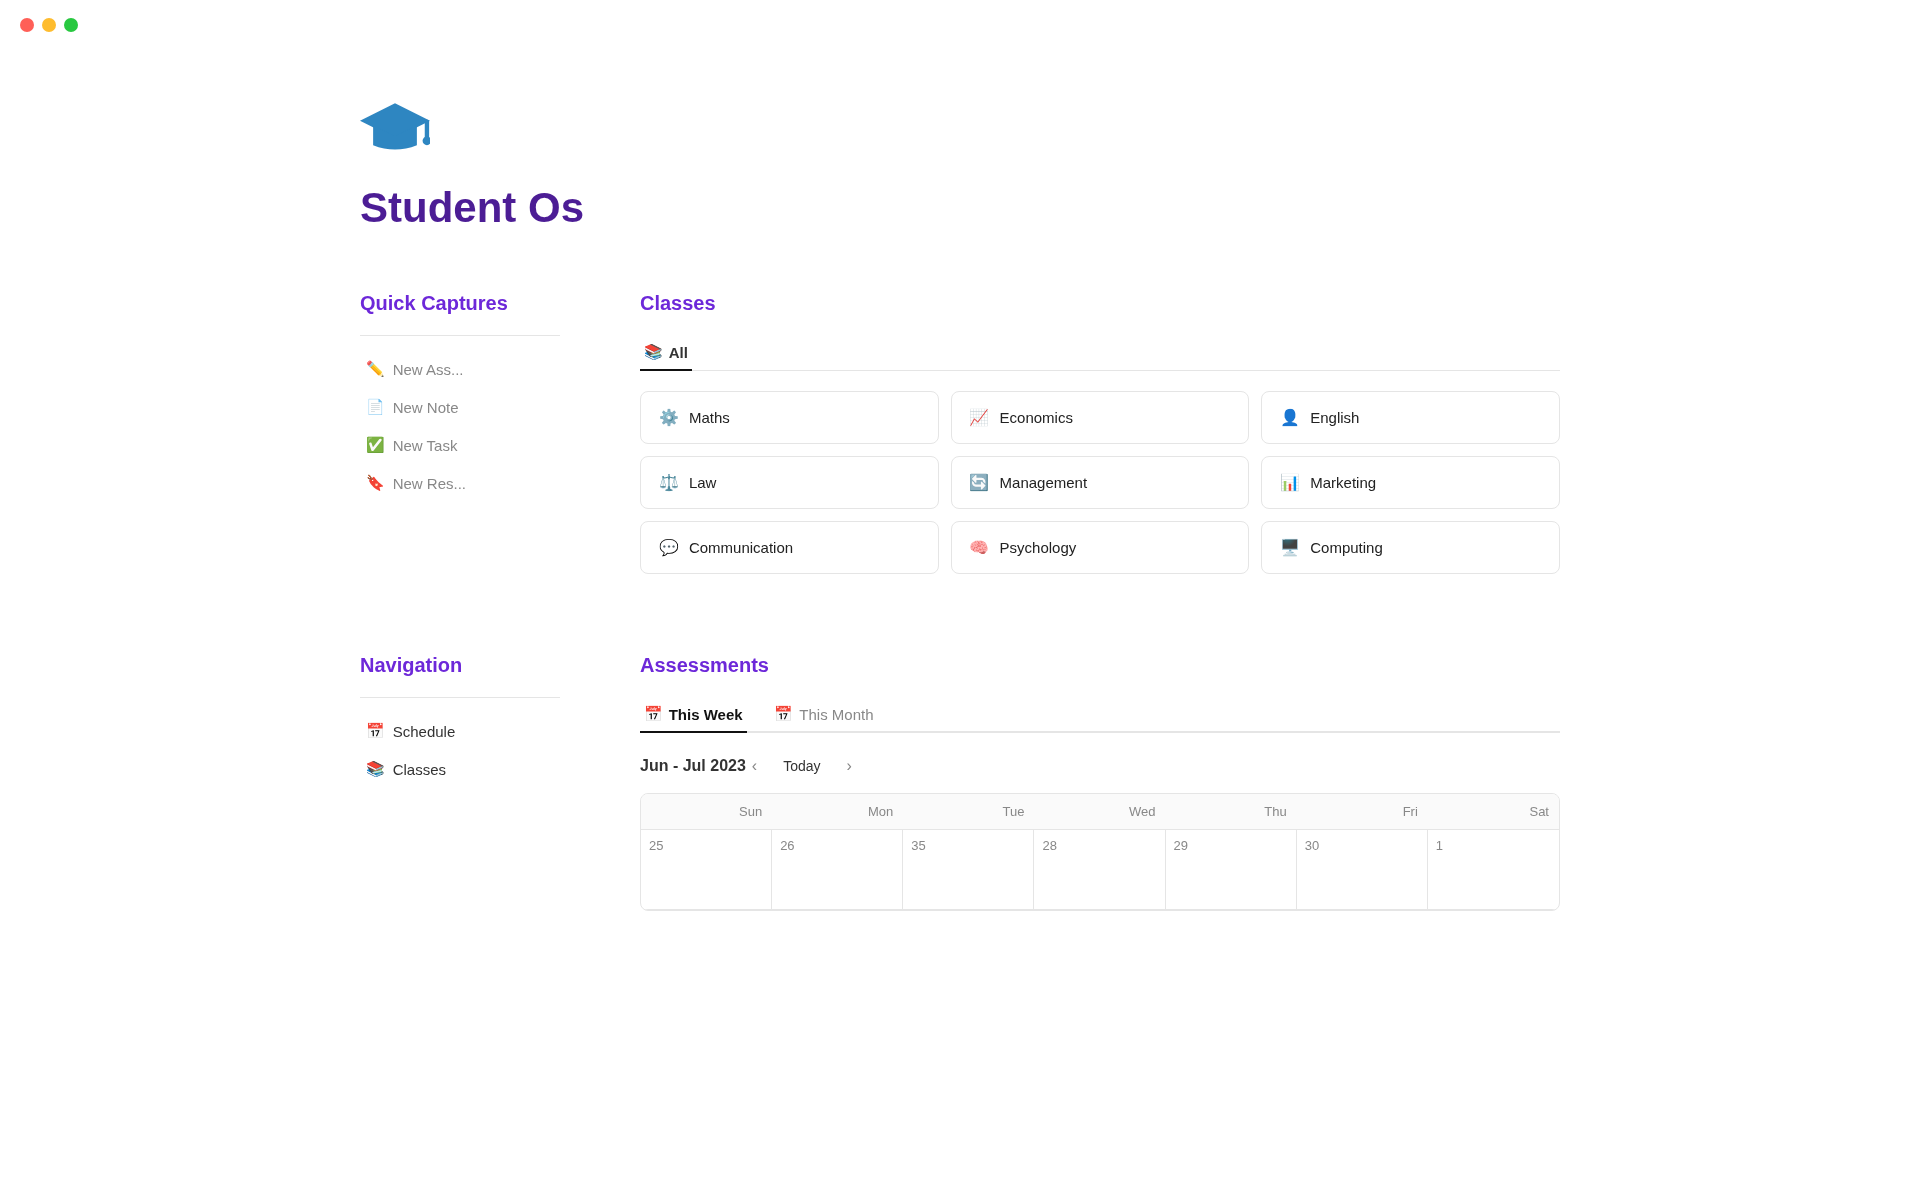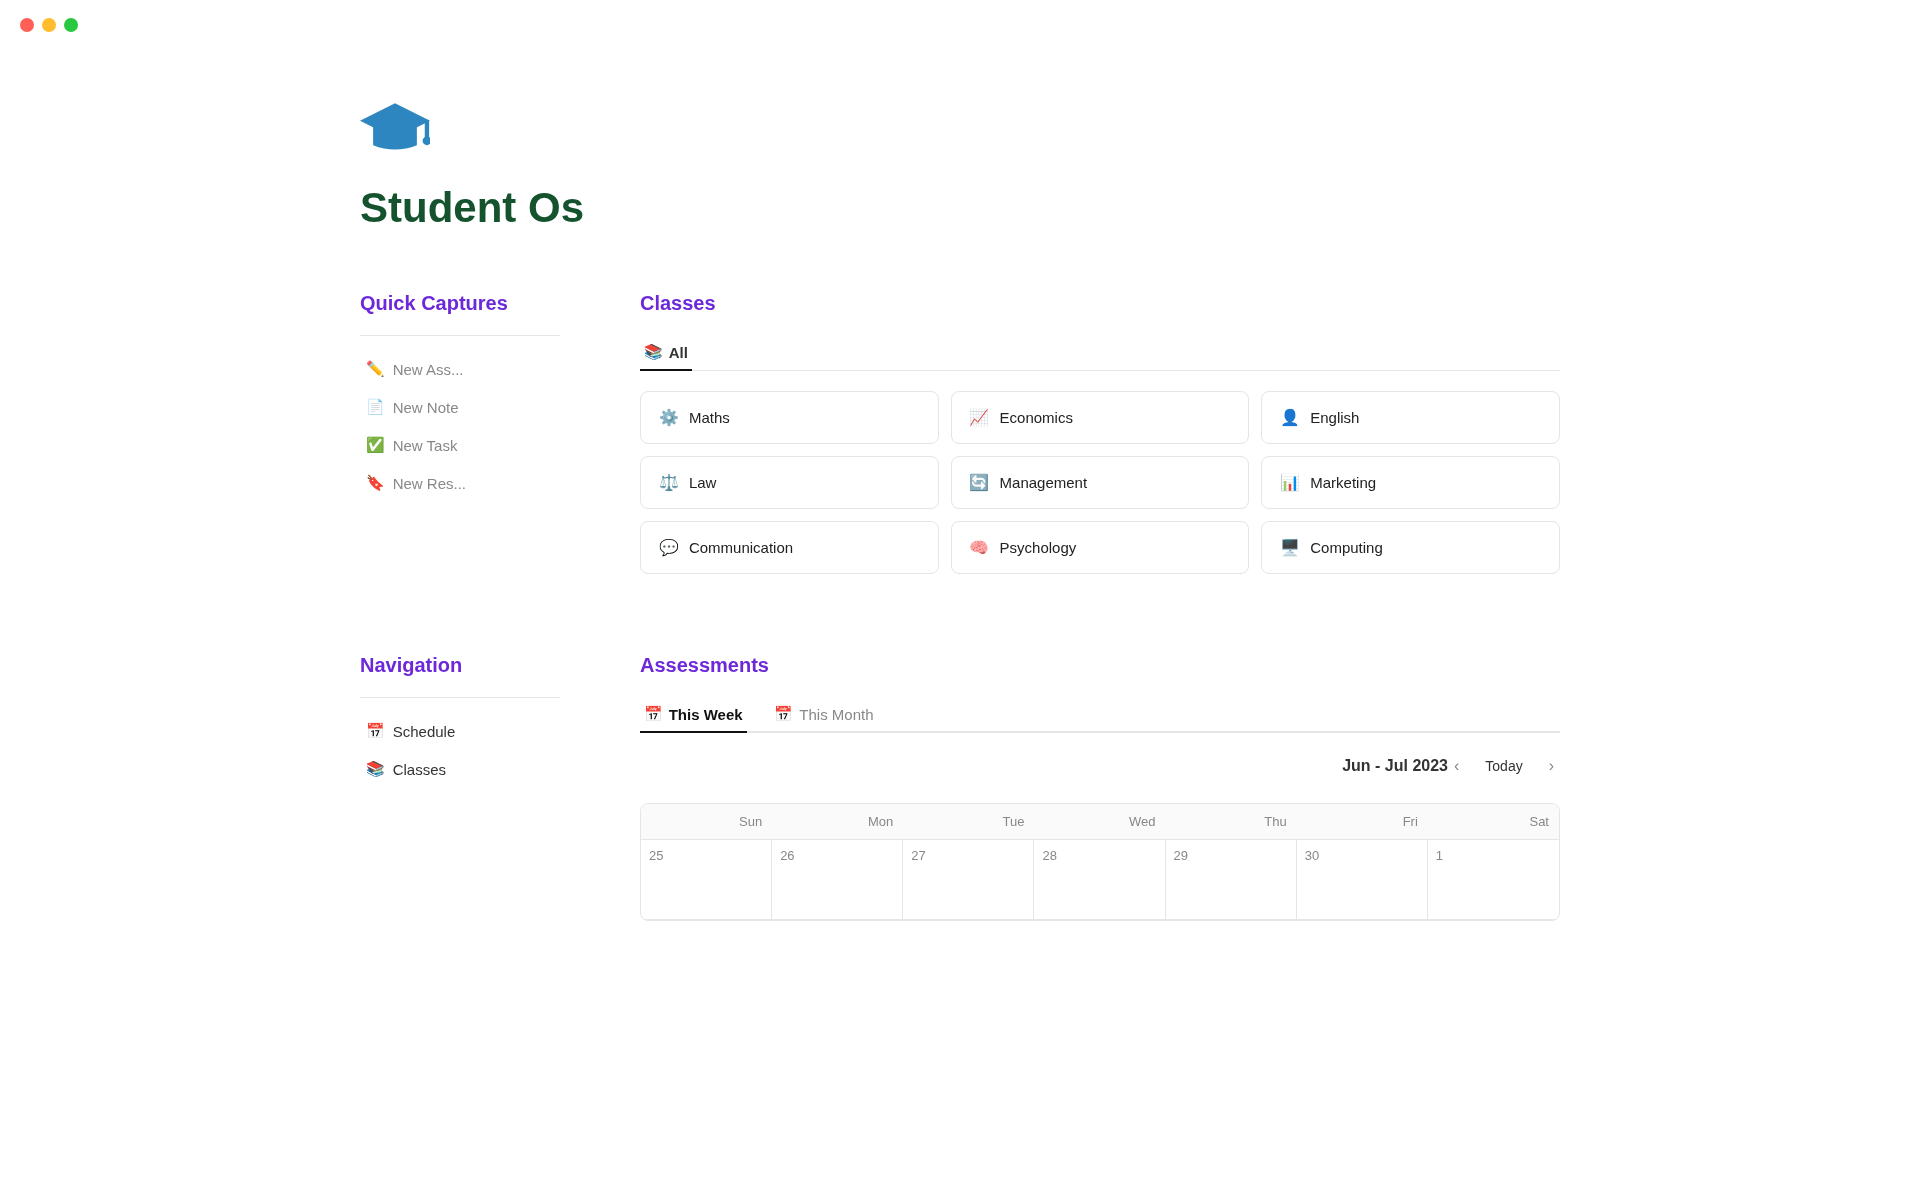--- a/index.html
+++ b/index.html
@@ -44,21 +44,21 @@
     }
     .graduation-cap {
       width: 70px;
       height: 70px;
     }
 
     
     .page-title {
       font-size: 42px;
       font-weight: 700;
-      color: #14532d;
+      color: #4c1d95;
       margin-bottom: 60px;
     }
 
     
     .layout-row {
       display: flex;
       gap: 80px;
       margin-bottom: 80px;
     }
 
@@ -199,22 +199,22 @@
     }
     .assess-tab.active {
       color: #111;
       border-bottom: 2px solid #111;
       font-weight: 600;
     }
 
     .calendar-header {
       display: flex;
       align-items: center;
-      justify-content: flex-end;
-      margin-bottom: 24px;
+      justify-content: flex-start;
+      margin-bottom: 14px;
     }
     .calendar-date-range {
       font-size: 16px;
       font-weight: 600;
       color: #333;
     }
     .calendar-nav {
       display: flex;
       align-items: center;
       gap: 12px;
@@ -418,21 +418,21 @@
         <div class="cal-day-header">Fri</div>
         <div class="cal-day-header">Sat</div>
 
         <div class="cal-day-cell">
             <div class="cal-day-num">25</div>
           </div>
         <div class="cal-day-cell">
             <div class="cal-day-num">26</div>
           </div>
         <div class="cal-day-cell">
-            <div class="cal-day-num">27</div>
+            <div class="cal-day-num">35</div>
           </div>
         <div class="cal-day-cell">
             <div class="cal-day-num">28</div>
           </div>
         <div class="cal-day-cell">
             <div class="cal-day-num">29</div>
           </div>
         <div class="cal-day-cell">
             <div class="cal-day-num">30</div>
           </div>

